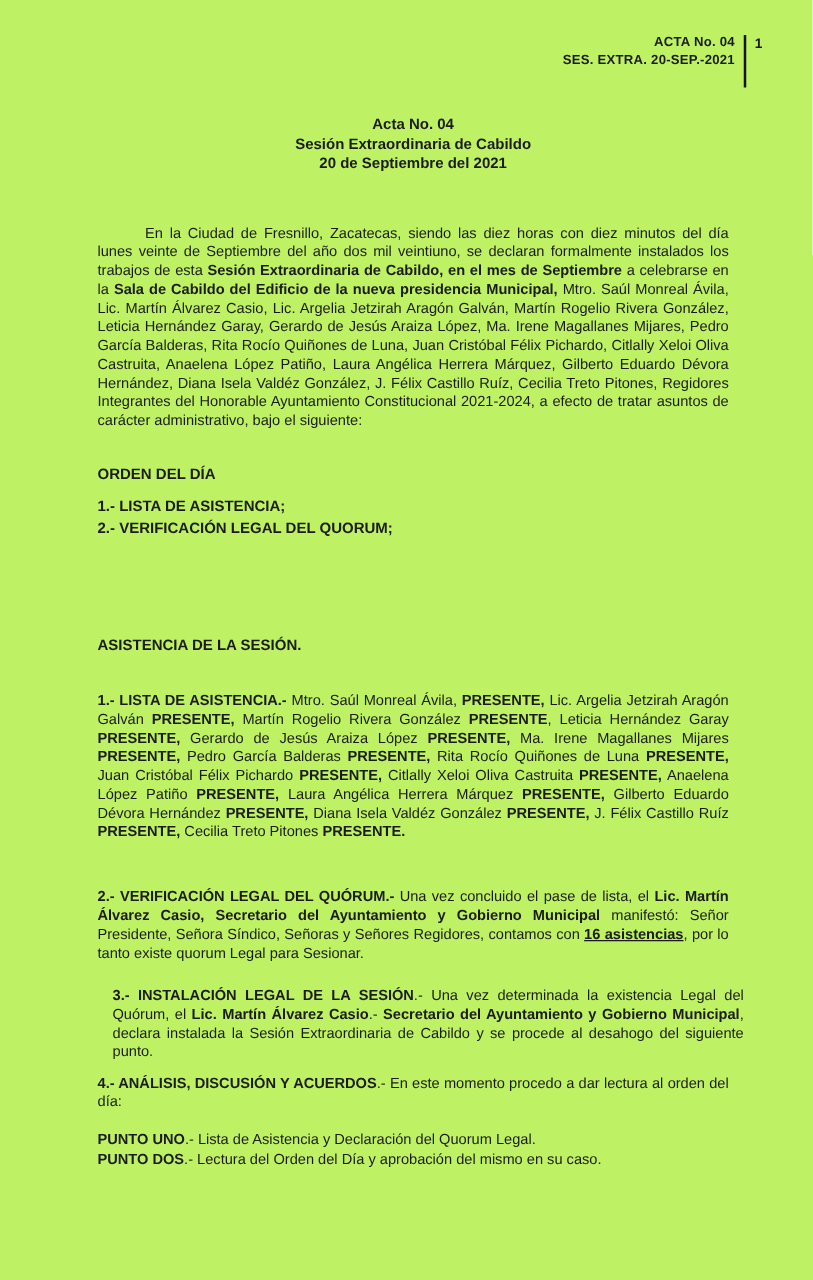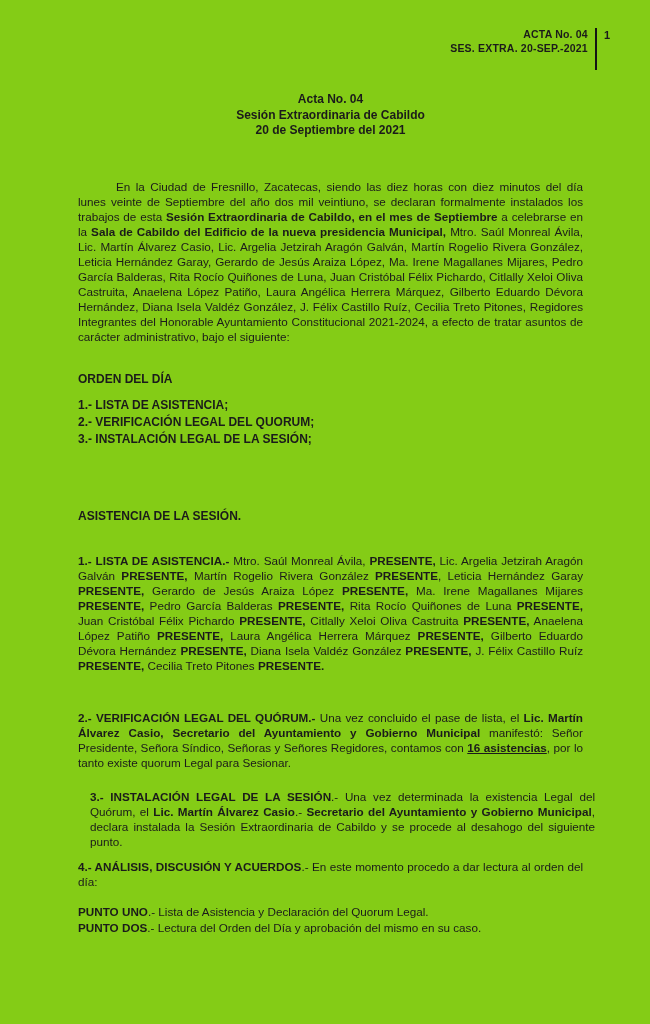--- a/index.html
+++ b/index.html
@@ -4,21 +4,21 @@
 <style>
   html, body {
     margin: 0;
     padding: 0;
     background: #ffffff;
   }
   .page {
     position: relative;
     width: 650px;
     height: 1024px;
-    background: #84cc16;
+    background: #bef264;
     font-family: "Liberation Sans", sans-serif;
     color: #1b1b1b;
     overflow: hidden;
   }
   
   .running-header {
     position: absolute;
     top: 27px;
     right: 40px;
     display: flex;
@@ -130,21 +130,20 @@
       <div>20 de Septiembre del 2021</div>
     </div>
 
     <div class="para intro"><span>En la Ciudad de Fresnillo, Zacatecas, siendo las diez horas con diez minutos del día lunes veinte de Septiembre del año dos mil veintiuno, se declaran formalmente instalados los trabajos de esta </span><span class="b">Sesión Extraordinaria de Cabildo, en el mes de Septiembre</span><span> a celebrarse en la </span><span class="b">Sala de Cabildo del Edificio de la nueva presidencia Municipal,</span><span> Mtro. Saúl Monreal Ávila, Lic. Martín Álvarez Casio, Lic. Argelia Jetzirah Aragón Galván, Martín Rogelio Rivera González, Leticia Hernández Garay, Gerardo de Jesús Araiza López, Ma. Irene Magallanes Mijares, Pedro García Balderas, Rita Rocío Quiñones de Luna, Juan Cristóbal Félix Pichardo, Citlally Xeloi Oliva Castruita, Anaelena López Patiño, Laura Angélica Herrera Márquez, Gilberto Eduardo Dévora Hernández, Diana Isela Valdéz González, J. Félix Castillo Ruíz, Cecilia Treto Pitones, Regidores Integrantes del Honorable Ayuntamiento Constitucional 2021-2024, a efecto de tratar asuntos de carácter administrativo, bajo el siguiente:</span></div>
 
     <div class="heading-center orden-heading">ORDEN DEL DÍA</div>
 
     <div class="orden-list">
       <div>1.- LISTA DE ASISTENCIA;</div>
       <div>2.- VERIFICACIÓN LEGAL DEL QUORUM;</div>
-      <div>3.- INSTALACIÓN LEGAL DE LA SESIÓN;</div>
     </div>
 
     <div class="heading-center desarrollo-heading">ASISTENCIA DE LA SESIÓN.</div>
 
     <div class="para sec-lista"><span class="b">1.- LISTA DE ASISTENCIA.- </span><span>Mtro. Saúl Monreal Ávila, </span><span class="b">PRESENTE,</span><span> Lic. Argelia Jetzirah Aragón Galván </span><span class="b">PRESENTE,</span><span> Martín Rogelio Rivera González </span><span class="b">PRESENTE</span><span>, Leticia Hernández Garay </span><span class="b">PRESENTE,</span><span> Gerardo de Jesús Araiza López </span><span class="b">PRESENTE,</span><span> Ma. Irene Magallanes Mijares </span><span class="b">PRESENTE,</span><span> Pedro García Balderas </span><span class="b">PRESENTE,</span><span> Rita Rocío Quiñones de Luna </span><span class="b">PRESENTE,</span><span> Juan Cristóbal Félix Pichardo </span><span class="b">PRESENTE,</span><span> Citlally Xeloi Oliva Castruita </span><span class="b">PRESENTE,</span><span> Anaelena López Patiño </span><span class="b">PRESENTE,</span><span> Laura Angélica Herrera Márquez </span><span class="b">PRESENTE,</span><span> Gilberto Eduardo Dévora Hernández  </span><span class="b">PRESENTE,</span><span> Diana Isela Valdéz González </span><span class="b">PRESENTE,</span><span> J. Félix Castillo Ruíz </span><span class="b">PRESENTE,</span><span> Cecilia Treto Pitones </span><span class="b">PRESENTE.</span></div>
 
     <div class="para sec-verificacion"><span class="b">2.- VERIFICACIÓN LEGAL DEL QUÓRUM.- </span><span>Una vez concluido el pase de lista, el </span><span class="b">Lic. Martín Álvarez Casio, Secretario del Ayuntamiento y Gobierno Municipal</span><span>  manifestó: Señor Presidente, Señora Síndico, Señoras y Señores Regidores, contamos con </span><span class="b u">16 asistencias</span><span>, por lo tanto existe quorum Legal para Sesionar.</span></div>
 
     <div class="para sec-instalacion"><span class="b">3.- INSTALACIÓN LEGAL DE LA SESIÓN</span><span>.- Una vez determinada la existencia Legal del Quórum, el </span><span class="b">Lic. Martín Álvarez Casio</span><span>.- </span><span class="b">Secretario del Ayuntamiento y Gobierno Municipal</span><span>, declara instalada la Sesión Extraordinaria de Cabildo y se procede al desahogo del siguiente punto.</span></div>
 

